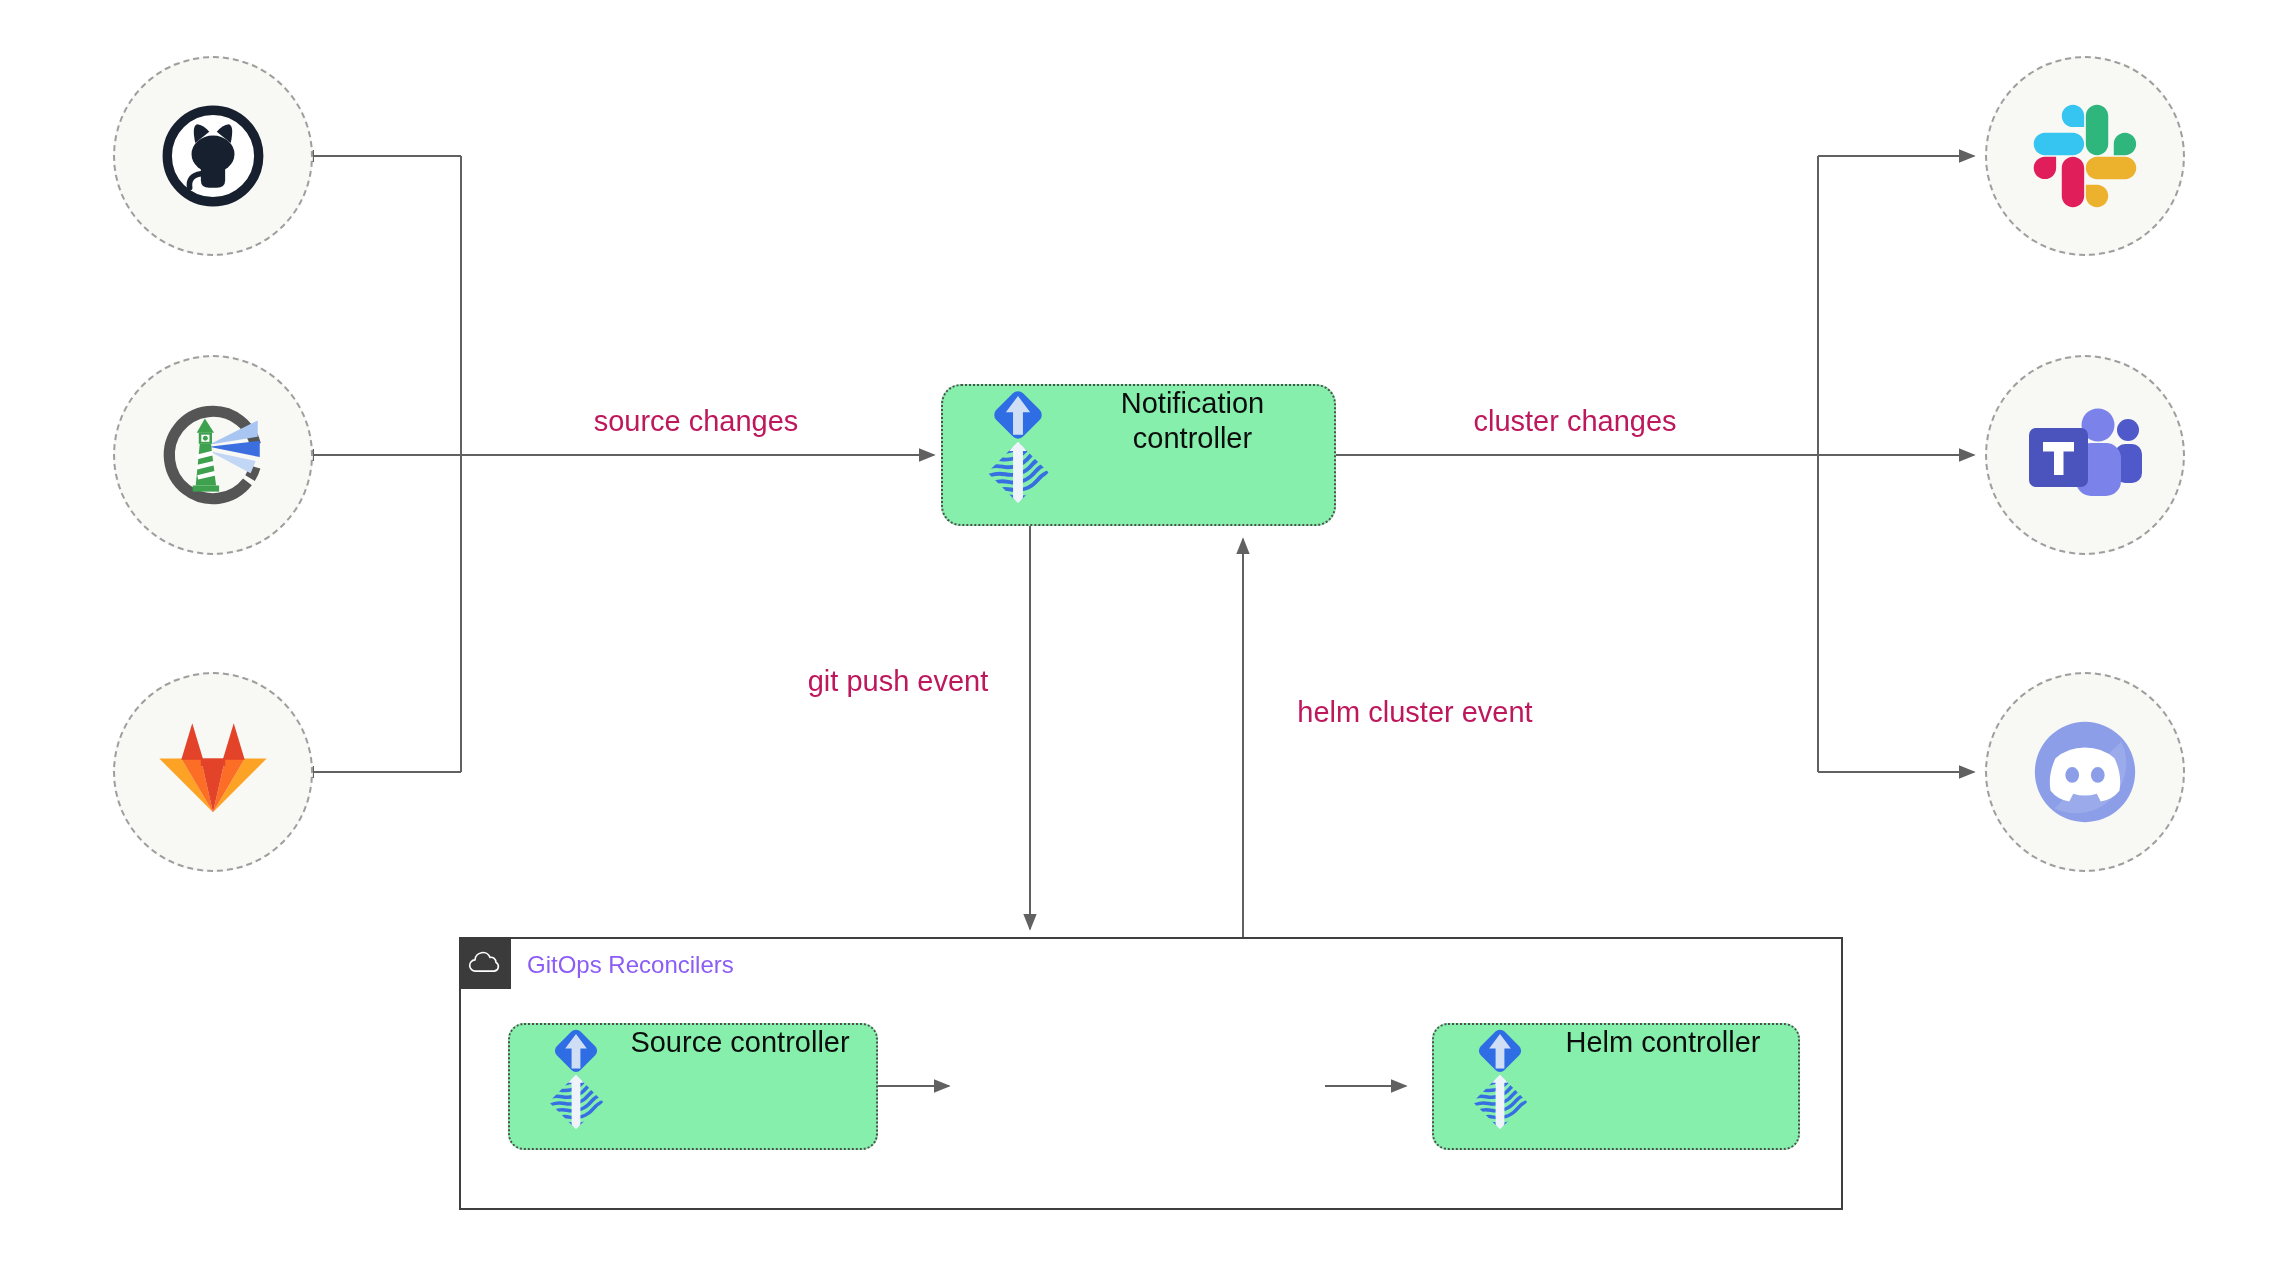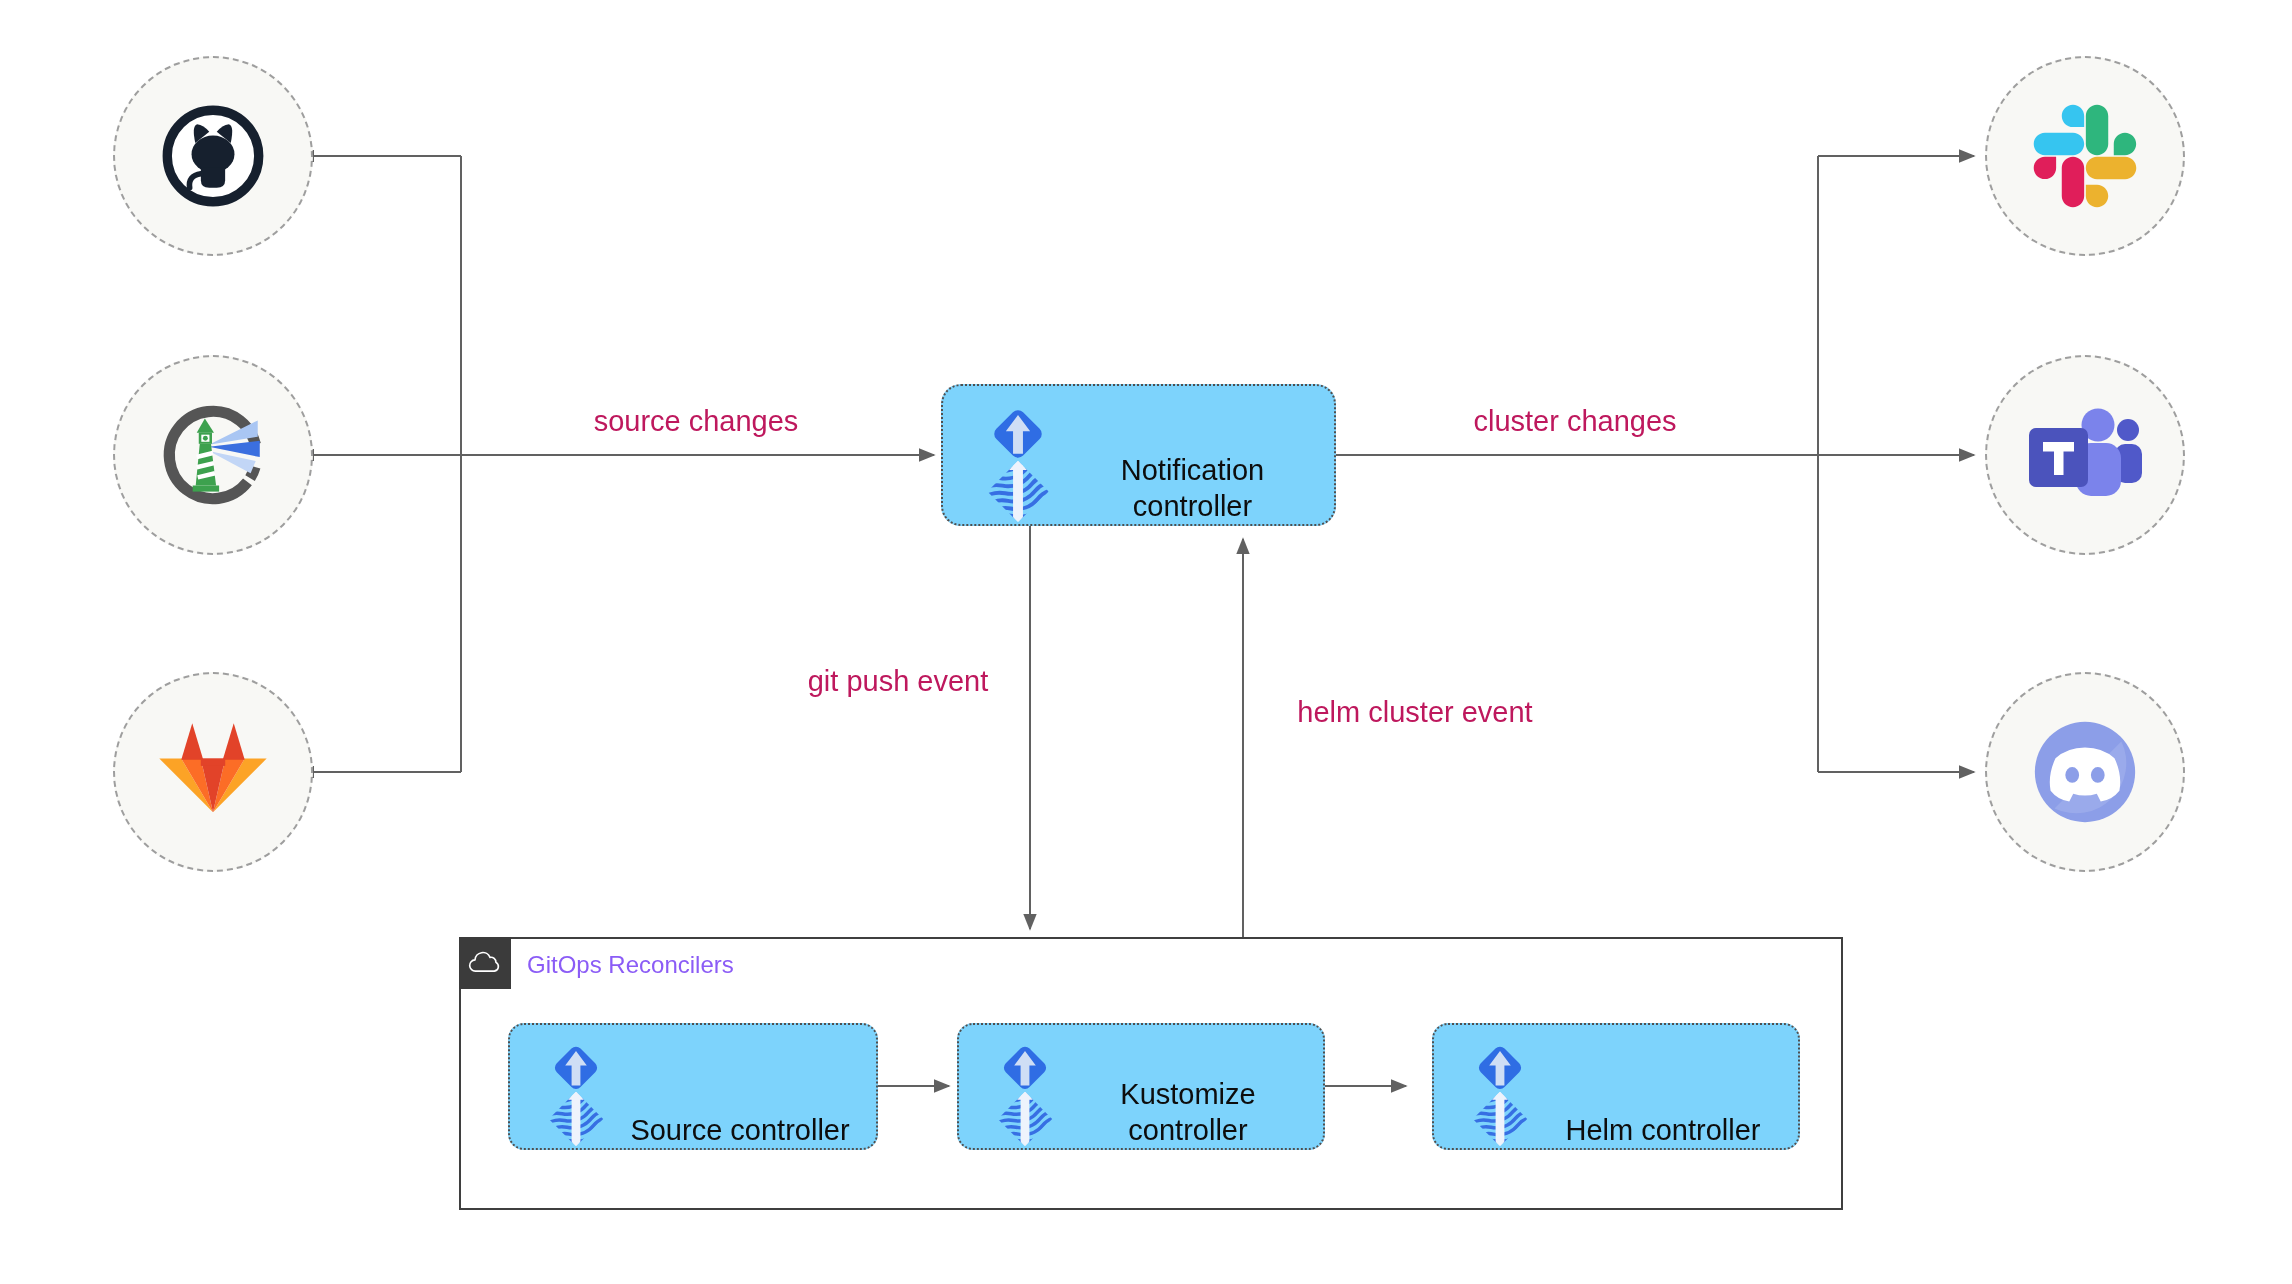--- a/index.html
+++ b/index.html
@@ -7,22 +7,22 @@
     position:relative; width:2292px; height:1284px; overflow:hidden;
     font-family:"Liberation Sans","DejaVu Sans",sans-serif; background:#ffffff;
   }
   svg.wires { position:absolute; left:0; top:0; width:2292px; height:1284px; z-index:1; }
   .circle {
     position:absolute; width:200px; height:200px; border-radius:50%;
     border:2px dashed #9e9e9e; background:#f8f8f5; box-sizing:border-box;
     display:flex; align-items:center; justify-content:center; z-index:2;
   }
   .node {
-    position:absolute; background:#7dd3fc; border:2px dotted #4f4f4f;
-    box-sizing:border-box; display:flex; align-items:flex-end; z-index:2;
+    position:absolute; background:#86efac; border:2px dotted #4f4f4f;
+    box-sizing:border-box; display:flex; align-items:flex-start; z-index:2;
   }
   .node.big { border-radius:20px; }
   .node.small { border-radius:16px; }
   .node .fluxwrap { flex:0 0 auto; margin-left:30px; display:flex; align-items:center; }
   .node .lbl {
     flex:1 1 auto; text-align:center; font-size:29px; line-height:1.22;
     color:#0d0d0d; padding:0 22px 0 10px;
   }
   .container {
     position:absolute; left:459px; top:937px; width:1384px; height:273px;
@@ -228,28 +228,20 @@
   </div>
 
   <div class="node small" style="left:508px; top:1023px; width:370px; height:127px">
     <span class="fluxwrap" style="margin-left:26px">
       <svg width="80" height="106">
           <use href="#sym-flux"></use>
         </svg>
     </span>
     <span class="lbl">Source controller</span>
   </div>
-  <div class="node small" style="left:957px; top:1023px; width:368px; height:127px">
-    <span class="fluxwrap" style="margin-left:26px">
-      <svg width="80" height="106">
-          <use href="#sym-flux"></use>
-        </svg>
-    </span>
-    <span class="lbl">Kustomize controller</span>
-  </div>
   <div class="node small" style="left:1432px; top:1023px; width:368px; height:127px">
     <span class="fluxwrap" style="margin-left:26px">
       <svg width="80" height="106">
           <use href="#sym-flux"></use>
         </svg>
     </span>
     <span class="lbl">Helm controller</span>
   </div>
 
 </div>

